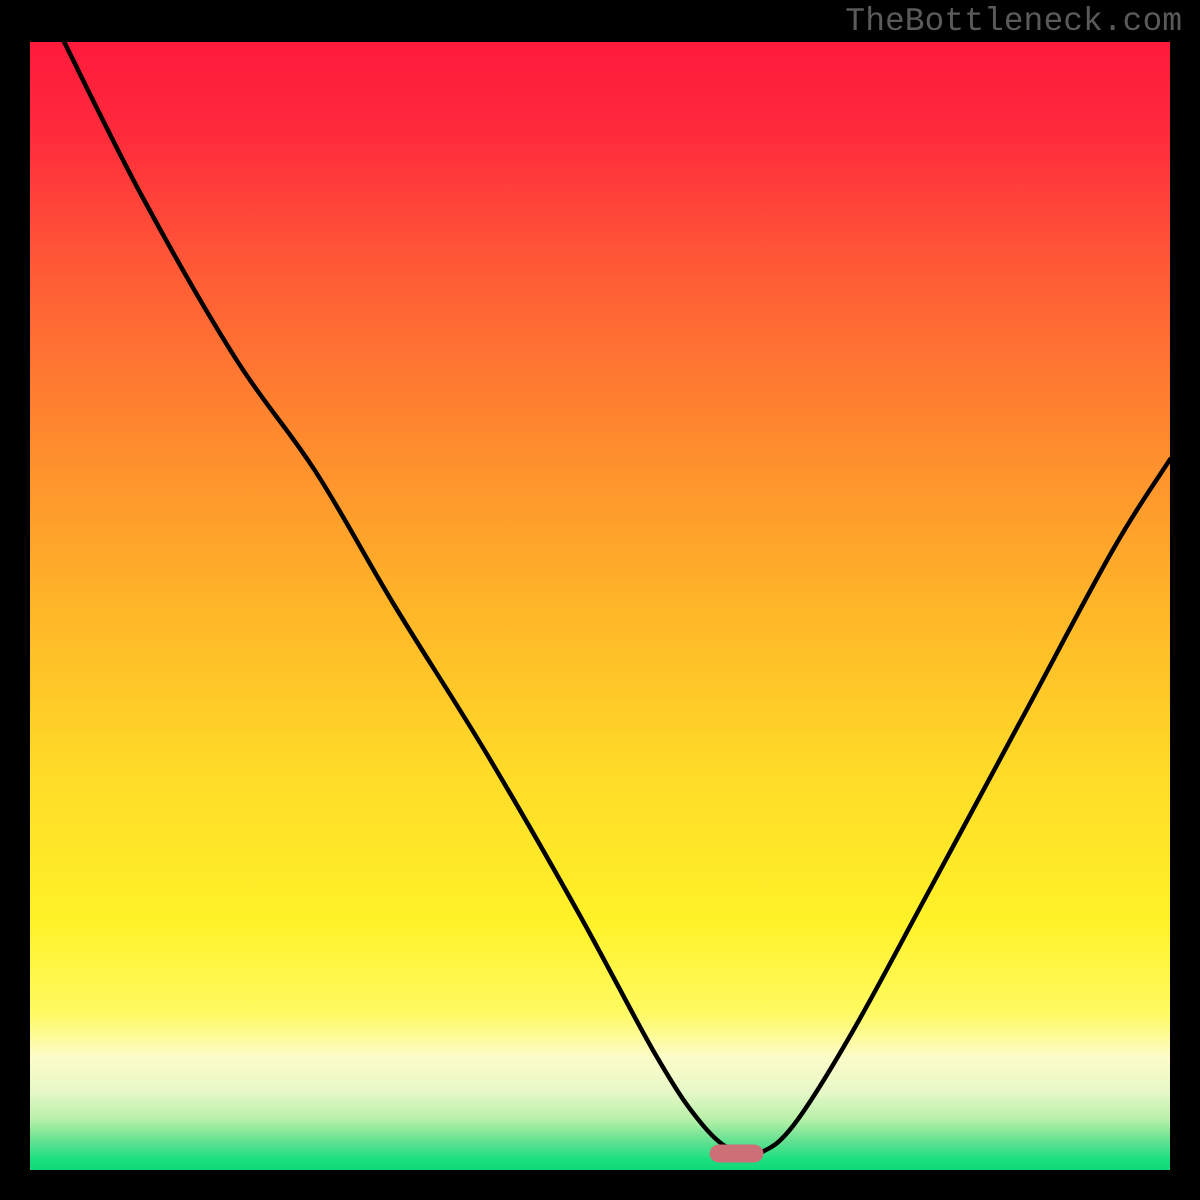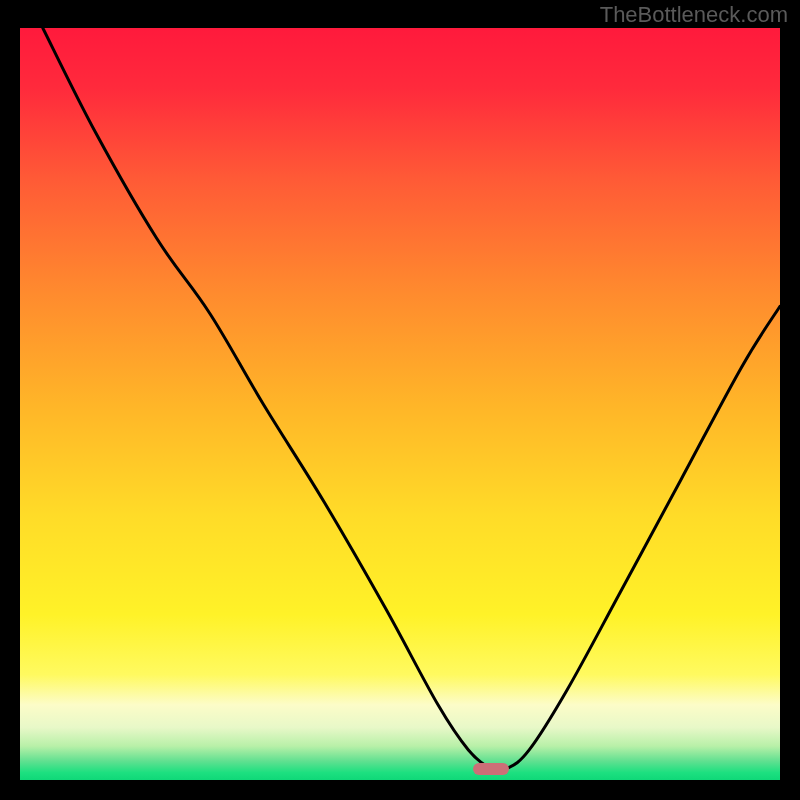--- a/index.html
+++ b/index.html
@@ -13,21 +13,21 @@
   .chart-container {
     position: relative;
     width: 800px;
     height: 800px;
     background: #000000;
   }
   .watermark {
     position: absolute;
     top: 2px;
     right: 12px;
-    font-family: Liberation Sans, sans-serif;
+    font-family: Liberation Mono, monospace;
     font-size: 22px;
     font-weight: normal;
     color: #5a5a5a;
     z-index: 10;
   }
   .plot-area {
     position: absolute;
     left: 20px;
     top: 28px;
     width: 760px;

